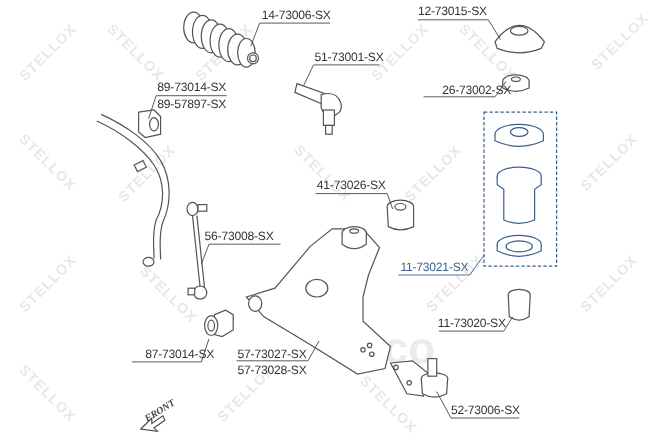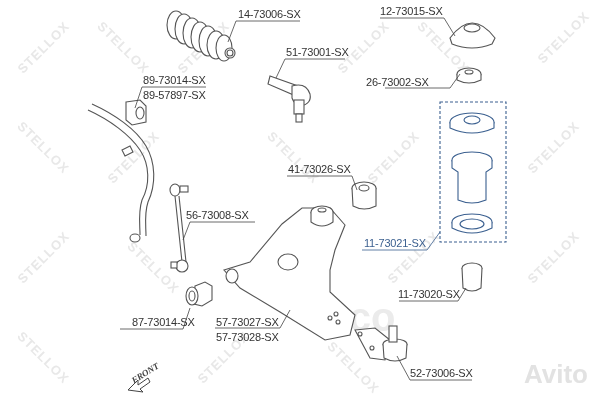--- a/index.html
+++ b/index.html
@@ -177,25 +177,24 @@
     <g fill="#fff" stroke="#444" stroke-width="1">
       <path d="M128 390 L138 380 L138 385 L148 378 L150 382 L140 389 L143 392 Z"></path>
     </g>
   </svg>
 
   <span class="label" style="left:238px;top:8px">14-73006-SX</span>
   <span class="label" style="left:286px;top:46px">51-73001-SX</span>
   <span class="label" style="left:143px;top:74px">89-73014-SX</span>
   <span class="label" style="left:143px;top:89px">89-57897-SX</span>
   <span class="label" style="left:380px;top:5px">12-73015-SX</span>
-  <span class="label" style="left:366px;top:76px">26-73002-SX</span>
+  <span class="label" style="left:402px;top:76px">26-73002-SX</span>
   <span class="label blue" style="left:364px;top:237px">11-73021-SX</span>
   <span class="label" style="left:288px;top:163px">41-73026-SX</span>
   <span class="label" style="left:186px;top:209px">56-73008-SX</span>
   <span class="label" style="left:398px;top:288px">11-73020-SX</span>
   <span class="label" style="left:132px;top:316px">87-73014-SX</span>
   <span class="label" style="left:216px;top:316px">57-73027-SX</span>
   <span class="label" style="left:216px;top:331px">57-73028-SX</span>
   <span class="label" style="left:410px;top:367px">52-73006-SX</span>
 
   <span class="front">FRONT</span>
-  <span class="avito">Avito</span>
 </div>
 
 </body></html>

